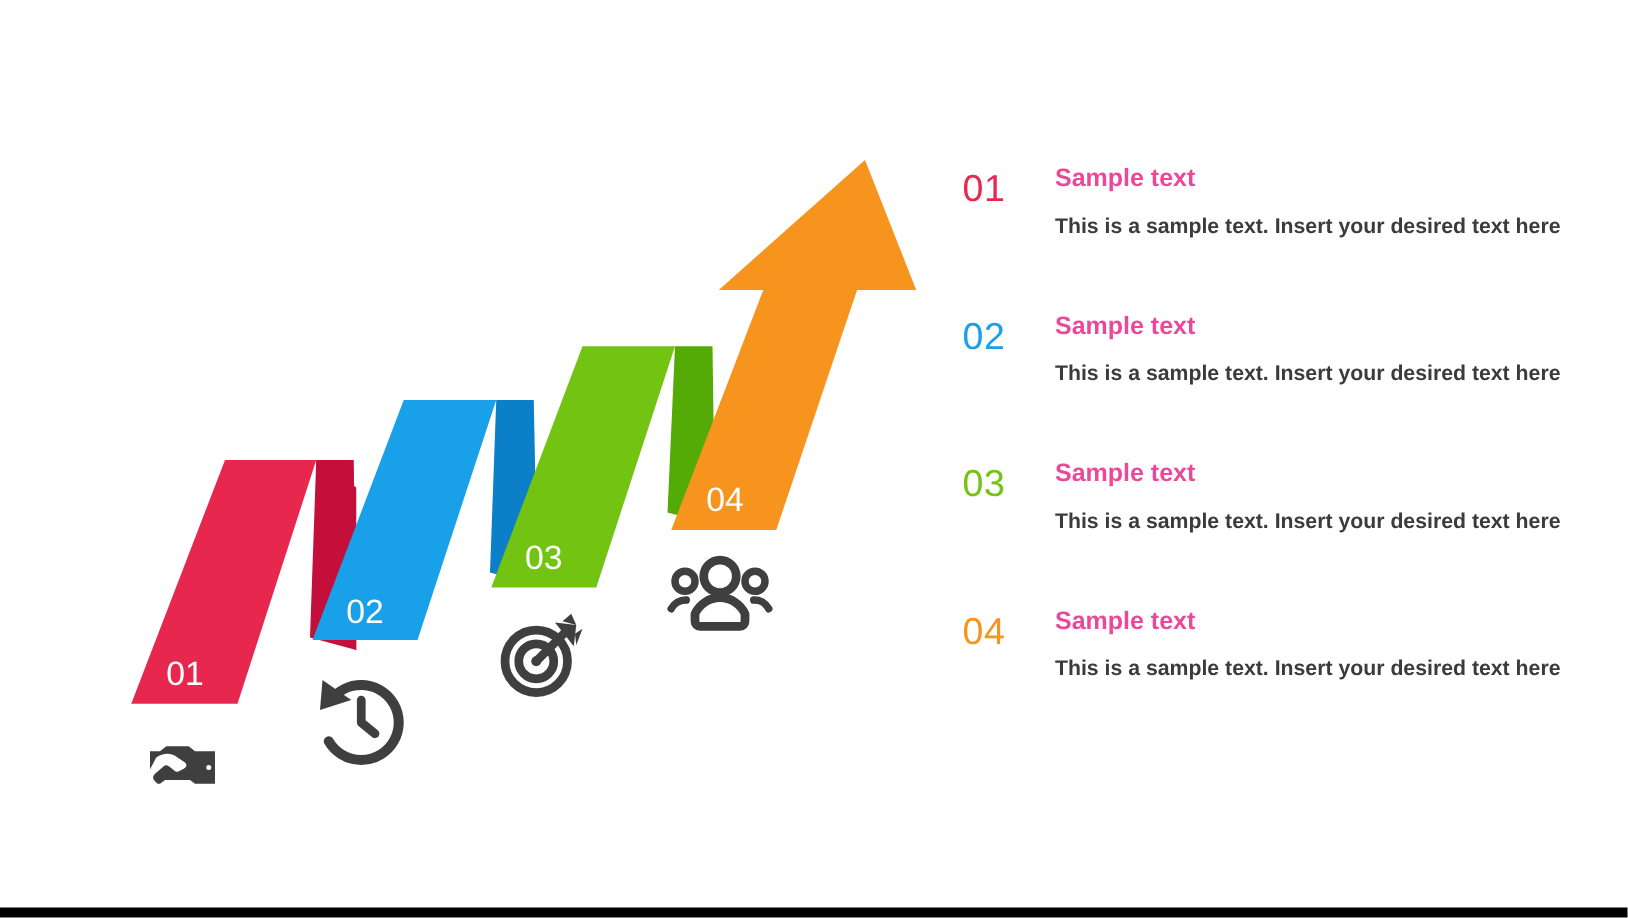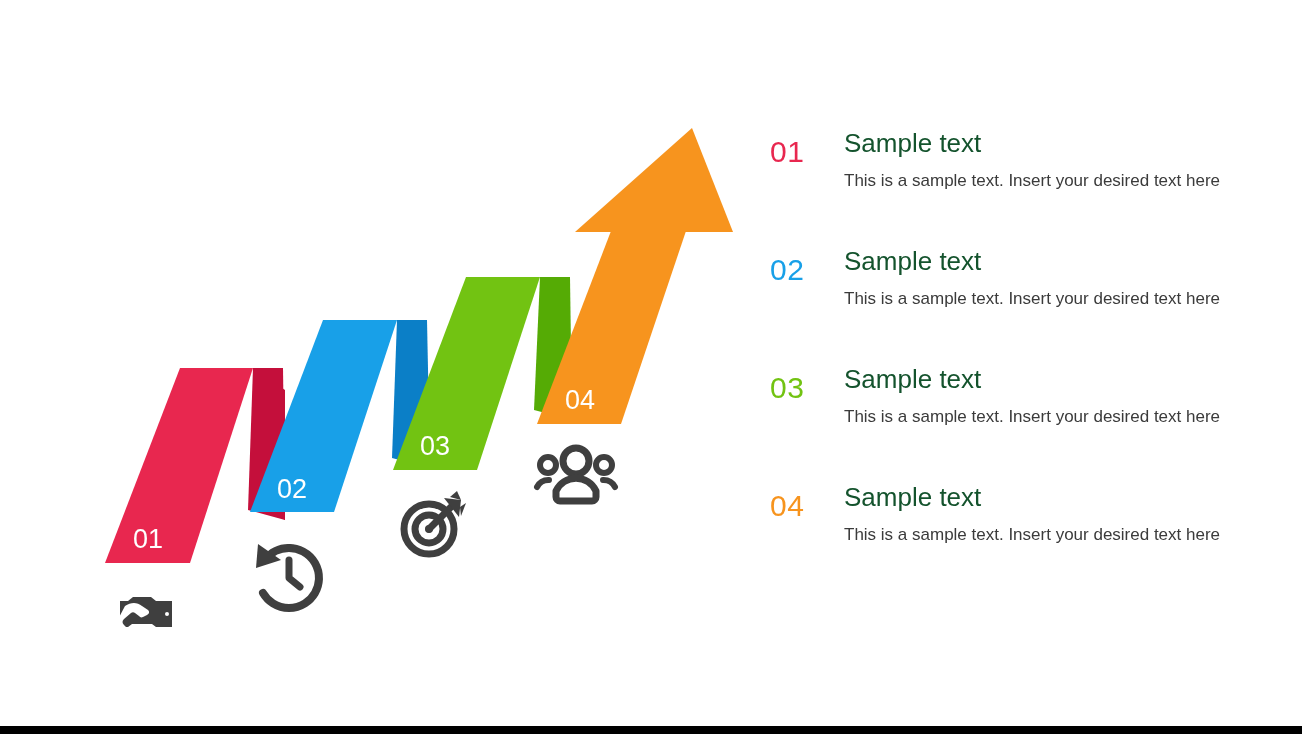--- a/index.html
+++ b/index.html
@@ -63,33 +63,33 @@
     font-size: 30px;
     line-height: 36px;
     letter-spacing: 0.5px;
     font-weight: 400;
     padding-top: 6px;
   }
   .row-body {
     flex: 1 1 auto;
   }
   .row-title {
-    font-size: 26px;
+    font-size: 20px;
     line-height: 30px;
-    color: #14532d;
+    color: #ec4899;
     margin: 0 0 10px 0;
-    font-weight: 400;
+    font-weight: 700;
   }
   .row-desc {
     font-size: 17px;
     line-height: 26px;
     color: #3b3b3b;
     margin: 0;
     max-width: 420px;
-    font-weight: 400;
+    font-weight: 700;
   }
 
   
   #bottom-rule {
     position: absolute;
     left: 0;
     top: 726px;
     width: 1302px;
     height: 8px;
     background: #000000;

